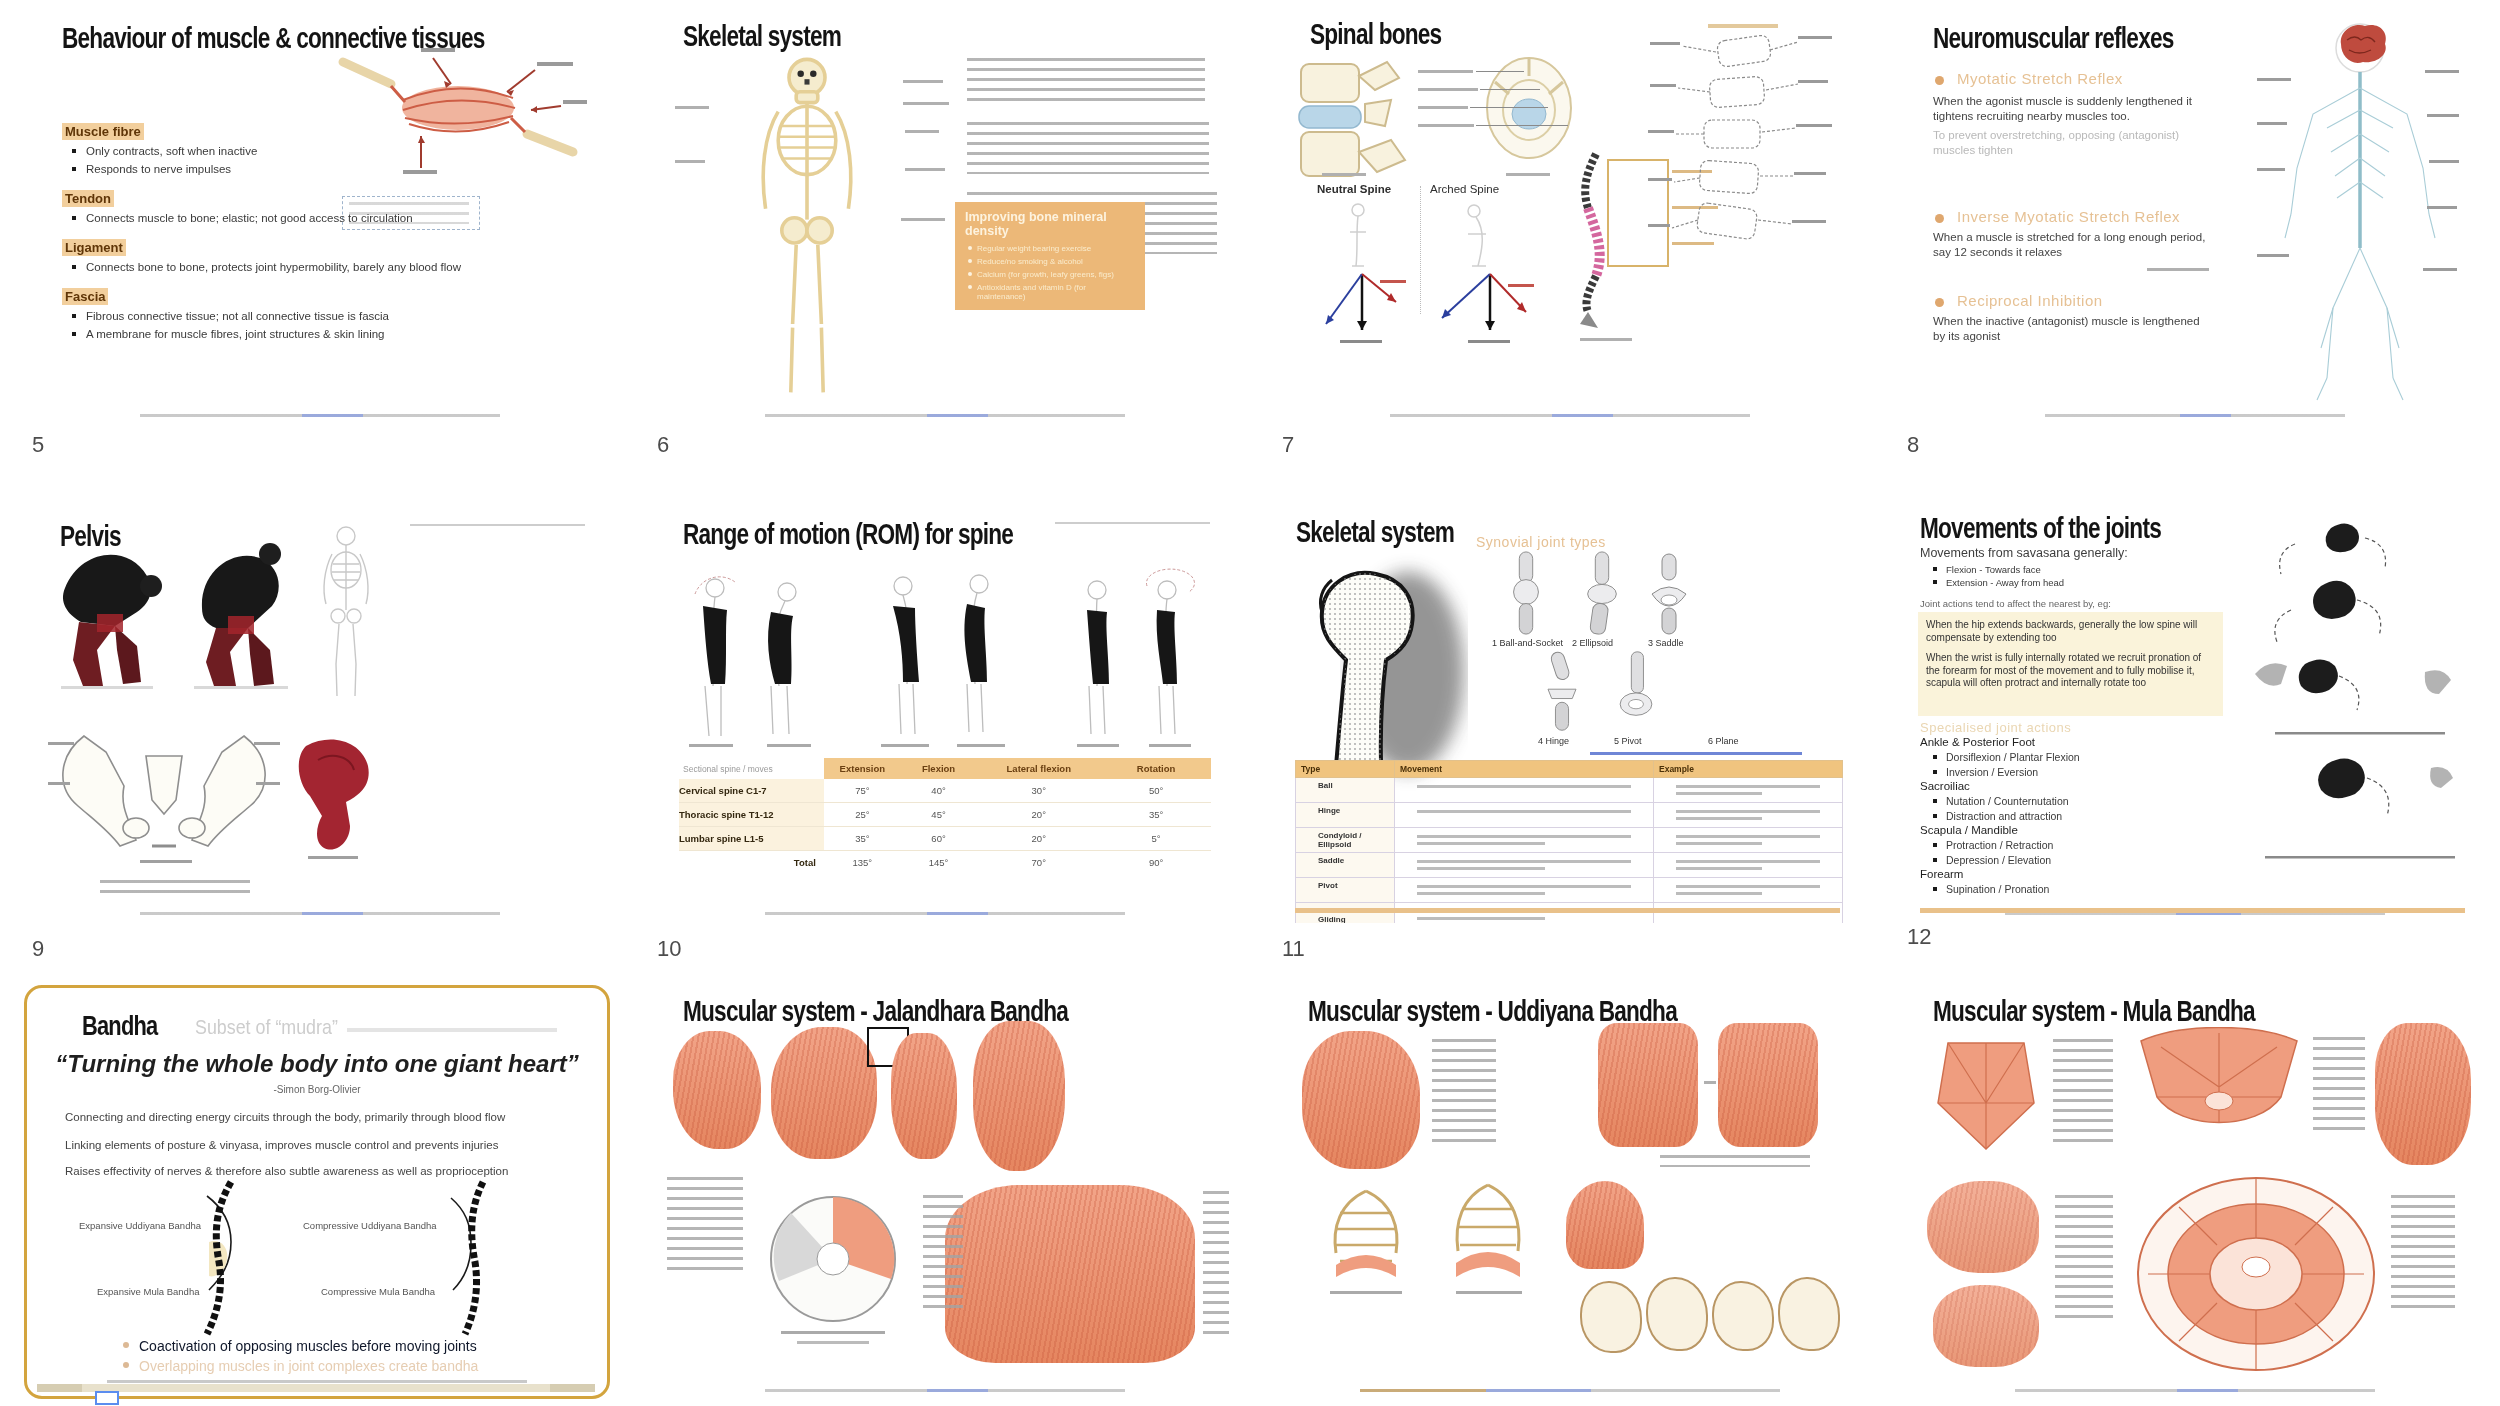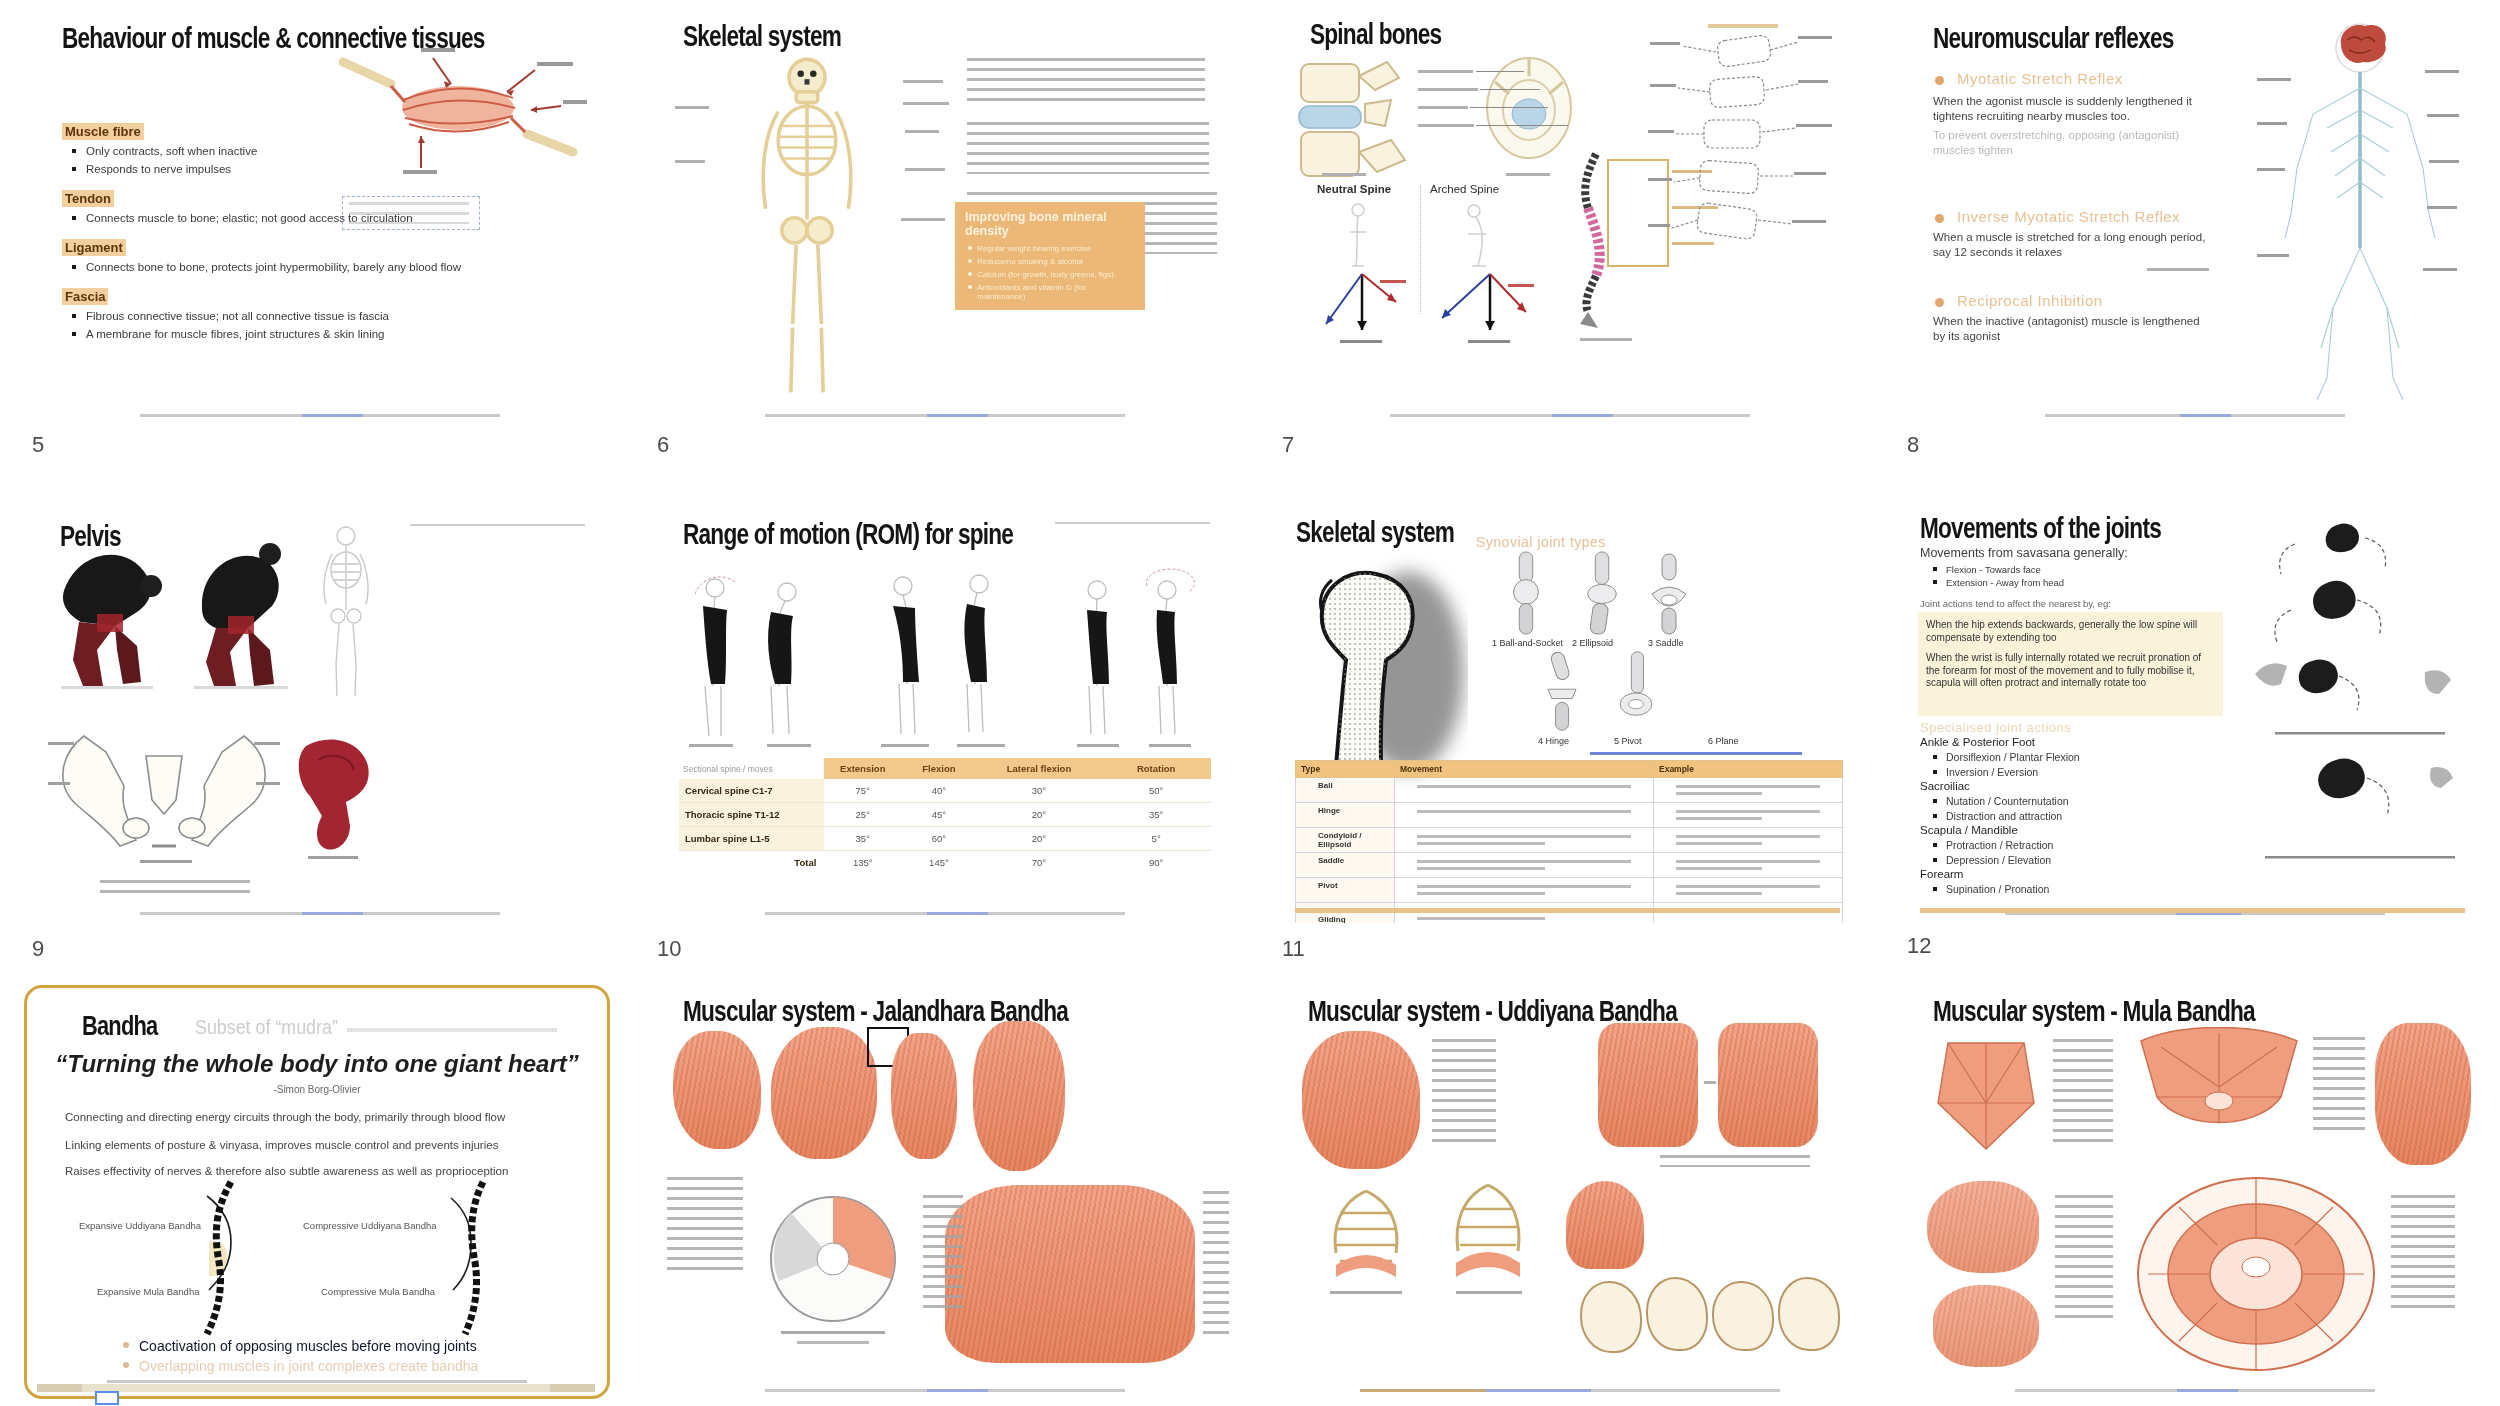--- a/index.html
+++ b/index.html
@@ -27,21 +27,21 @@
   .obox .ot{color:#fdf3df;font-weight:700;font-size:12.5px;margin-bottom:6px;}
   .obox .ob{position:relative;color:#faeccd;font-size:8px;margin:4px 0 0 12px;line-height:9px;}
   .obox .ob::before{content:"";position:absolute;left:-9px;top:2px;width:4px;height:4px;border-radius:50%;background:#fdf3df;}
   .src{position:absolute;bottom:8px;left:50%;transform:translateX(-50%);width:360px;height:3px;background:linear-gradient(90deg,#c4c4c4 0 45%,#8fa0d8 45% 62%,#c4c4c4 62% 100%);opacity:.9;}
   .musc{position:absolute;background:repeating-linear-gradient(100deg,rgba(196,82,54,.28) 0 2px,rgba(0,0,0,0) 2px 5px),linear-gradient(#f2a488,#e5855f);border-radius:42% 48% 40% 50%;}
   .tansk{position:absolute;border:2px solid #ad8449;background:#f8f0dc;border-radius:46% 52% 42% 50%;opacity:.85;}
   .romtbl{position:absolute;border-collapse:collapse;font-size:9.5px;}
   .romtbl th{background:#f2c98c;color:#6b4012;font-weight:700;font-size:9.5px;padding:5px 4px;}
   .romtbl th.corner{background:#fff;color:#9a9a9a;font-weight:400;font-size:8.5px;text-align:left;}
   .romtbl td{padding:6px 4px;text-align:center;color:#555;border-bottom:1px solid #efe6d2;}
-  .romtbl td.rlab{background:#fbf2de;color:#33270f;font-weight:700;text-align:left;padding-left:6px;}
+  .romtbl td.rlab{background:#fbf2de;color:#33270f;font-weight:700;text-align:left;padding-left:0;}
   .romtbl tr.tot td{border-bottom:none;}
   .romtbl tr.tot td.rlab{background:#fff;text-align:right;padding-right:8px;}
   .jtbl{position:absolute;border-collapse:collapse;font-size:8px;table-layout:fixed;}
   .jtbl th{background:#f0c47f;color:#4a3008;text-align:left;padding:3px 5px;font-size:8.5px;border:1px solid #e2c18c;}
   .jtbl td{border:1px solid #d8d2e2;padding:3px 22px;vertical-align:top;color:#444;}
   .jtbl td.ty{font-weight:700;color:#333;background:#fdf9f0;}
   .cl{height:3px;background:#bcbcbc;margin:4px 0;}
   .cl.sh{width:60%;}
   .crmbox{position:absolute;background:#faf3da;font-size:10px;color:#333;line-height:12.5px;padding:7px 8px;box-sizing:border-box;}
   .jlab{font-size:9px;color:#333;position:absolute;white-space:nowrap;}
@@ -604,21 +604,21 @@
         <path d="M60,30 q-20,8 -14,30 M56,96 q-22,10 -14,32"></path>
       </g>
       <g fill="#8a8a8a">
         <rect x="40" y="218" width="170" height="2.5"></rect>
           <rect x="30" y="342" width="190" height="2.5"></rect>
       </g>
     </svg>
     <div class="src" style="width:380px"></div>
     <div class="tanbar"></div>
   </div>
-  <div class="pagenum" style="top:433px">12</div>
+  <div class="pagenum" style="top:424px">12</div>
 </div>
 
 <div class="cell" style="left:0;top:985px;height:421px">
   <div class="slide r3 sel">
     <div class="stitle" style="left:55px;top:22px;font-size:28px">Bandha</div>
     <div style="position:absolute;left:168px;top:27px;font-size:21px;color:#cdcdcd;transform:scaleX(.85);transform-origin:left top;white-space:nowrap">Subset of “mudra”</div>
     <div class="b" style="left:320px;top:40px;width:210px;background:#e4e4e4;height:4px"></div>
     <div style="position:absolute;left:0;top:62px;width:100%;text-align:center;font-style:italic;font-weight:700;font-size:24px;color:#1f1f1f">“Turning the whole body into one giant heart”</div>
     <div style="position:absolute;left:0;top:96px;width:100%;text-align:center;font-size:10px;color:#666">-Simon Borg-Olivier</div>
     <div class="btxt" style="left:38px;top:122px;font-size:11.5px">Connecting and directing energy circuits through the body, primarily through blood flow</div>

